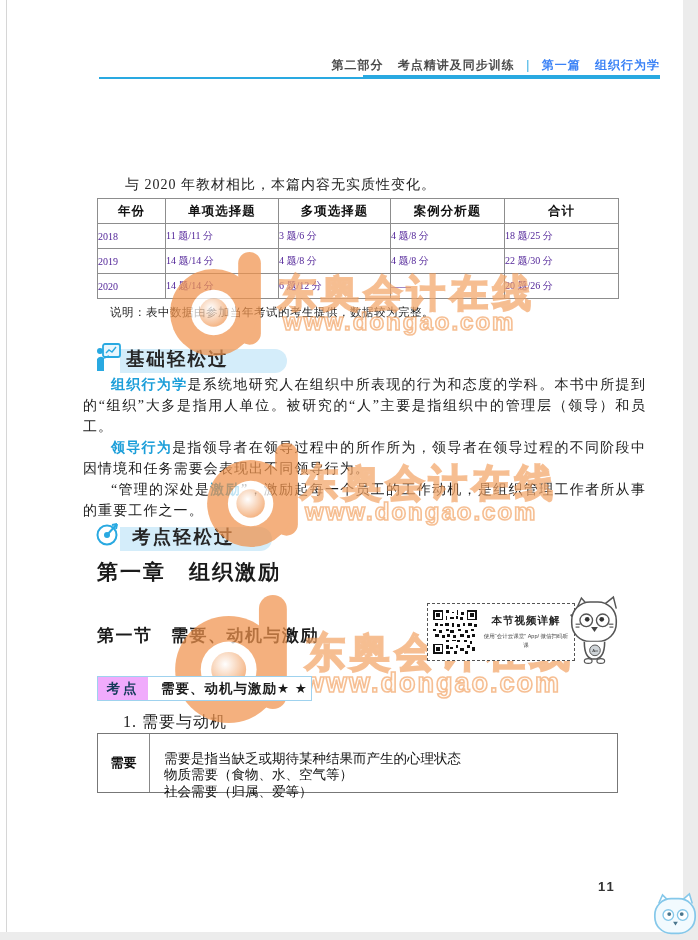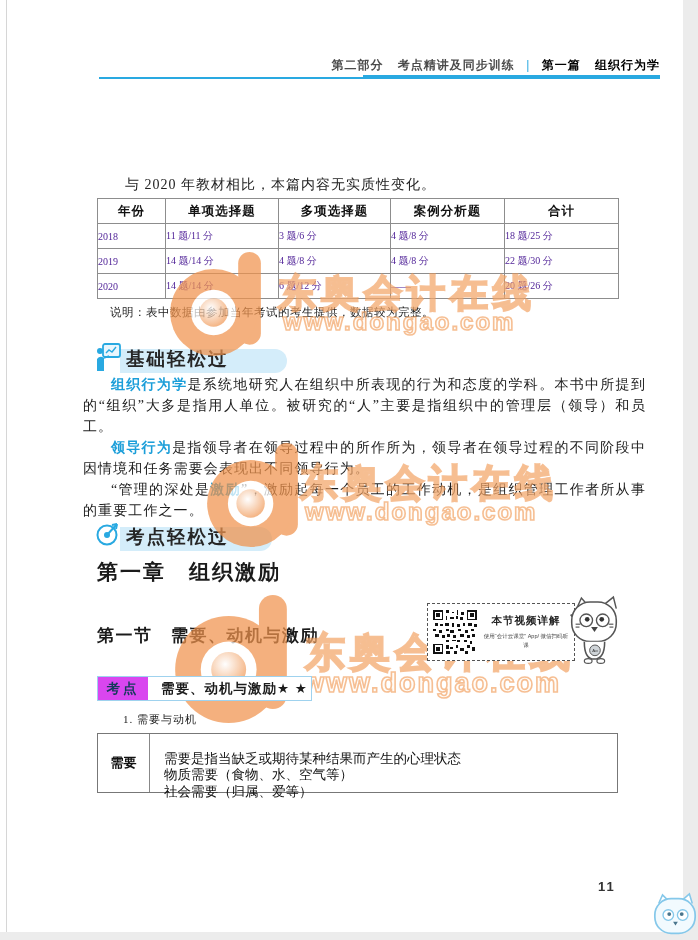--- a/index.html
+++ b/index.html
@@ -7,21 +7,21 @@
   #page{position:relative;width:698px;height:940px;background:#ffffff;overflow:hidden;}
   .abs{position:absolute;}
 
   
   #left-edge{left:6px;top:0;width:1px;height:940px;background:#d6d6d6;}
   #right-strip{left:683px;top:0;width:15px;height:940px;background:#ececec;}
   #bottom-strip{left:0;top:932px;width:698px;height:8px;background:#ececec;}
 
   
   #runhead{left:97px;top:57px;width:563px;text-align:right;font-size:12px;font-weight:bold;color:#4a4a4a;letter-spacing:1px;}
-  #runhead .blue{color:#000000;}
+  #runhead .blue{color:#3b82f6;}
   #runhead .sep{margin:0 7px;color:#29a9e1;font-weight:normal;}
   #rule-thin{left:99px;top:77px;width:561px;height:2px;background:#29a9e1;}
   #rule-thick{left:363px;top:75px;width:297px;height:4px;background:#29a9e1;}
 
   #page-title{left:97px;top:113px;width:563px;text-align:center;font-size:27px;font-weight:bold;color:#1c1c1c;letter-spacing:2px;}
 
   .serif{font-family:"Liberation Serif","DejaVu Serif",serif;}
 
   #intro{left:97px;top:176px;width:563px;font-size:14px;color:#222;text-indent:2em;letter-spacing:1px;}
 
@@ -46,24 +46,24 @@
 
   
   #video-box{left:427px;top:603px;width:146px;height:56px;border:1px dashed #555;background:#fff;z-index:6;display:flex;align-items:center;}
   #video-box .vtxt{flex:1;text-align:center;}
   #video-title{font-size:10.5px;font-weight:bold;color:#222;letter-spacing:1px;}
   #video-sub{font-size:6px;color:#444;margin-top:4px;transform:scale(0.92);}
   #mascot{left:563px;top:594px;z-index:7;}
 
   
   #kaodian{left:97px;top:676px;width:213px;height:23px;border:1px solid #9fd2ee;display:flex;align-items:center;background:#fff;z-index:4;}
-  #kaodian .lab{width:50px;height:23px;background:#d946ef;color:#143a5a;font-size:13.5px;font-weight:bold;display:flex;align-items:center;justify-content:center;letter-spacing:3px;}
+  #kaodian .lab{width:50px;height:23px;background:#f0abfc;color:#143a5a;font-size:13.5px;font-weight:bold;display:flex;align-items:center;justify-content:center;letter-spacing:3px;}
   #kaodian .txt{padding-left:13px;font-size:13.5px;font-weight:bold;color:#1c1c1c;letter-spacing:1px;}
 
-  #item1{left:123px;top:712px;font-size:11px;color:#1d1d1d;letter-spacing:1px;}
+  #item1{left:123px;top:712px;font-size:16px;color:#1d1d1d;letter-spacing:1px;}
 
   
   #need-table{left:97px;top:733px;width:521px;height:60px;border:1.5px solid #777;display:flex;background:#fff;box-sizing:border-box;}
   #need-table .cell-l{width:51px;border-right:1px solid #888;display:flex;align-items:center;justify-content:center;font-size:13px;font-weight:bold;color:#111;}
   #need-table .cell-r{flex:1;padding:5px 14px;font-size:13.5px;line-height:16.5px;color:#111;display:flex;flex-direction:column;justify-content:center;margin-top:25px;}
 
   #page-num{left:598px;top:879px;font-size:13px;font-weight:bold;color:#333;letter-spacing:2px;}
 
   
   .wm{z-index:3;pointer-events:none;}
@@ -207,21 +207,21 @@
 
   <div class="abs banner-pill" style="left:120px;top:527px;width:152px;"></div>
   <div class="abs" style="left:95px;top:521px;">
     <svg width="26" height="26" viewBox="0 0 26 26">
       <circle cx="12" cy="14" r="9.5" fill="#ffffff" stroke="#29a9e1" stroke-width="2"></circle>
       <circle cx="12" cy="14" r="3" fill="#29a9e1"></circle>
       <line x1="12" y1="14" x2="22" y2="3" stroke="#29a9e1" stroke-width="2"></line>
       <path d="M22,3 L17,4 M22,3 L21,8" stroke="#29a9e1" stroke-width="2" fill="none"></path>
     </svg>
   </div>
-  <div class="abs banner-title" style="left:126px;top:524px;">考点轻松过</div>
+  <div class="abs banner-title" style="left:132px;top:524px;">考点轻松过</div>
 
   <div class="abs" id="chapter-title">第一章　组织激励</div>
   <div class="abs" id="section-title">第一节　需要、动机与激励</div>
 
   <div class="abs" id="video-box">
     <svg width="46" height="46" viewBox="0 0 33 33" style="margin-left:4px;" shape-rendering="crispEdges">
       <rect x="0" y="0" width="33" height="33" fill="#fff"></rect>
       <rect x="1" y="1" width="7" height="7" fill="#111"></rect>
         <rect x="2" y="2" width="5" height="5" fill="#fff"></rect>
         <rect x="3" y="3" width="3" height="3" fill="#111"></rect>

